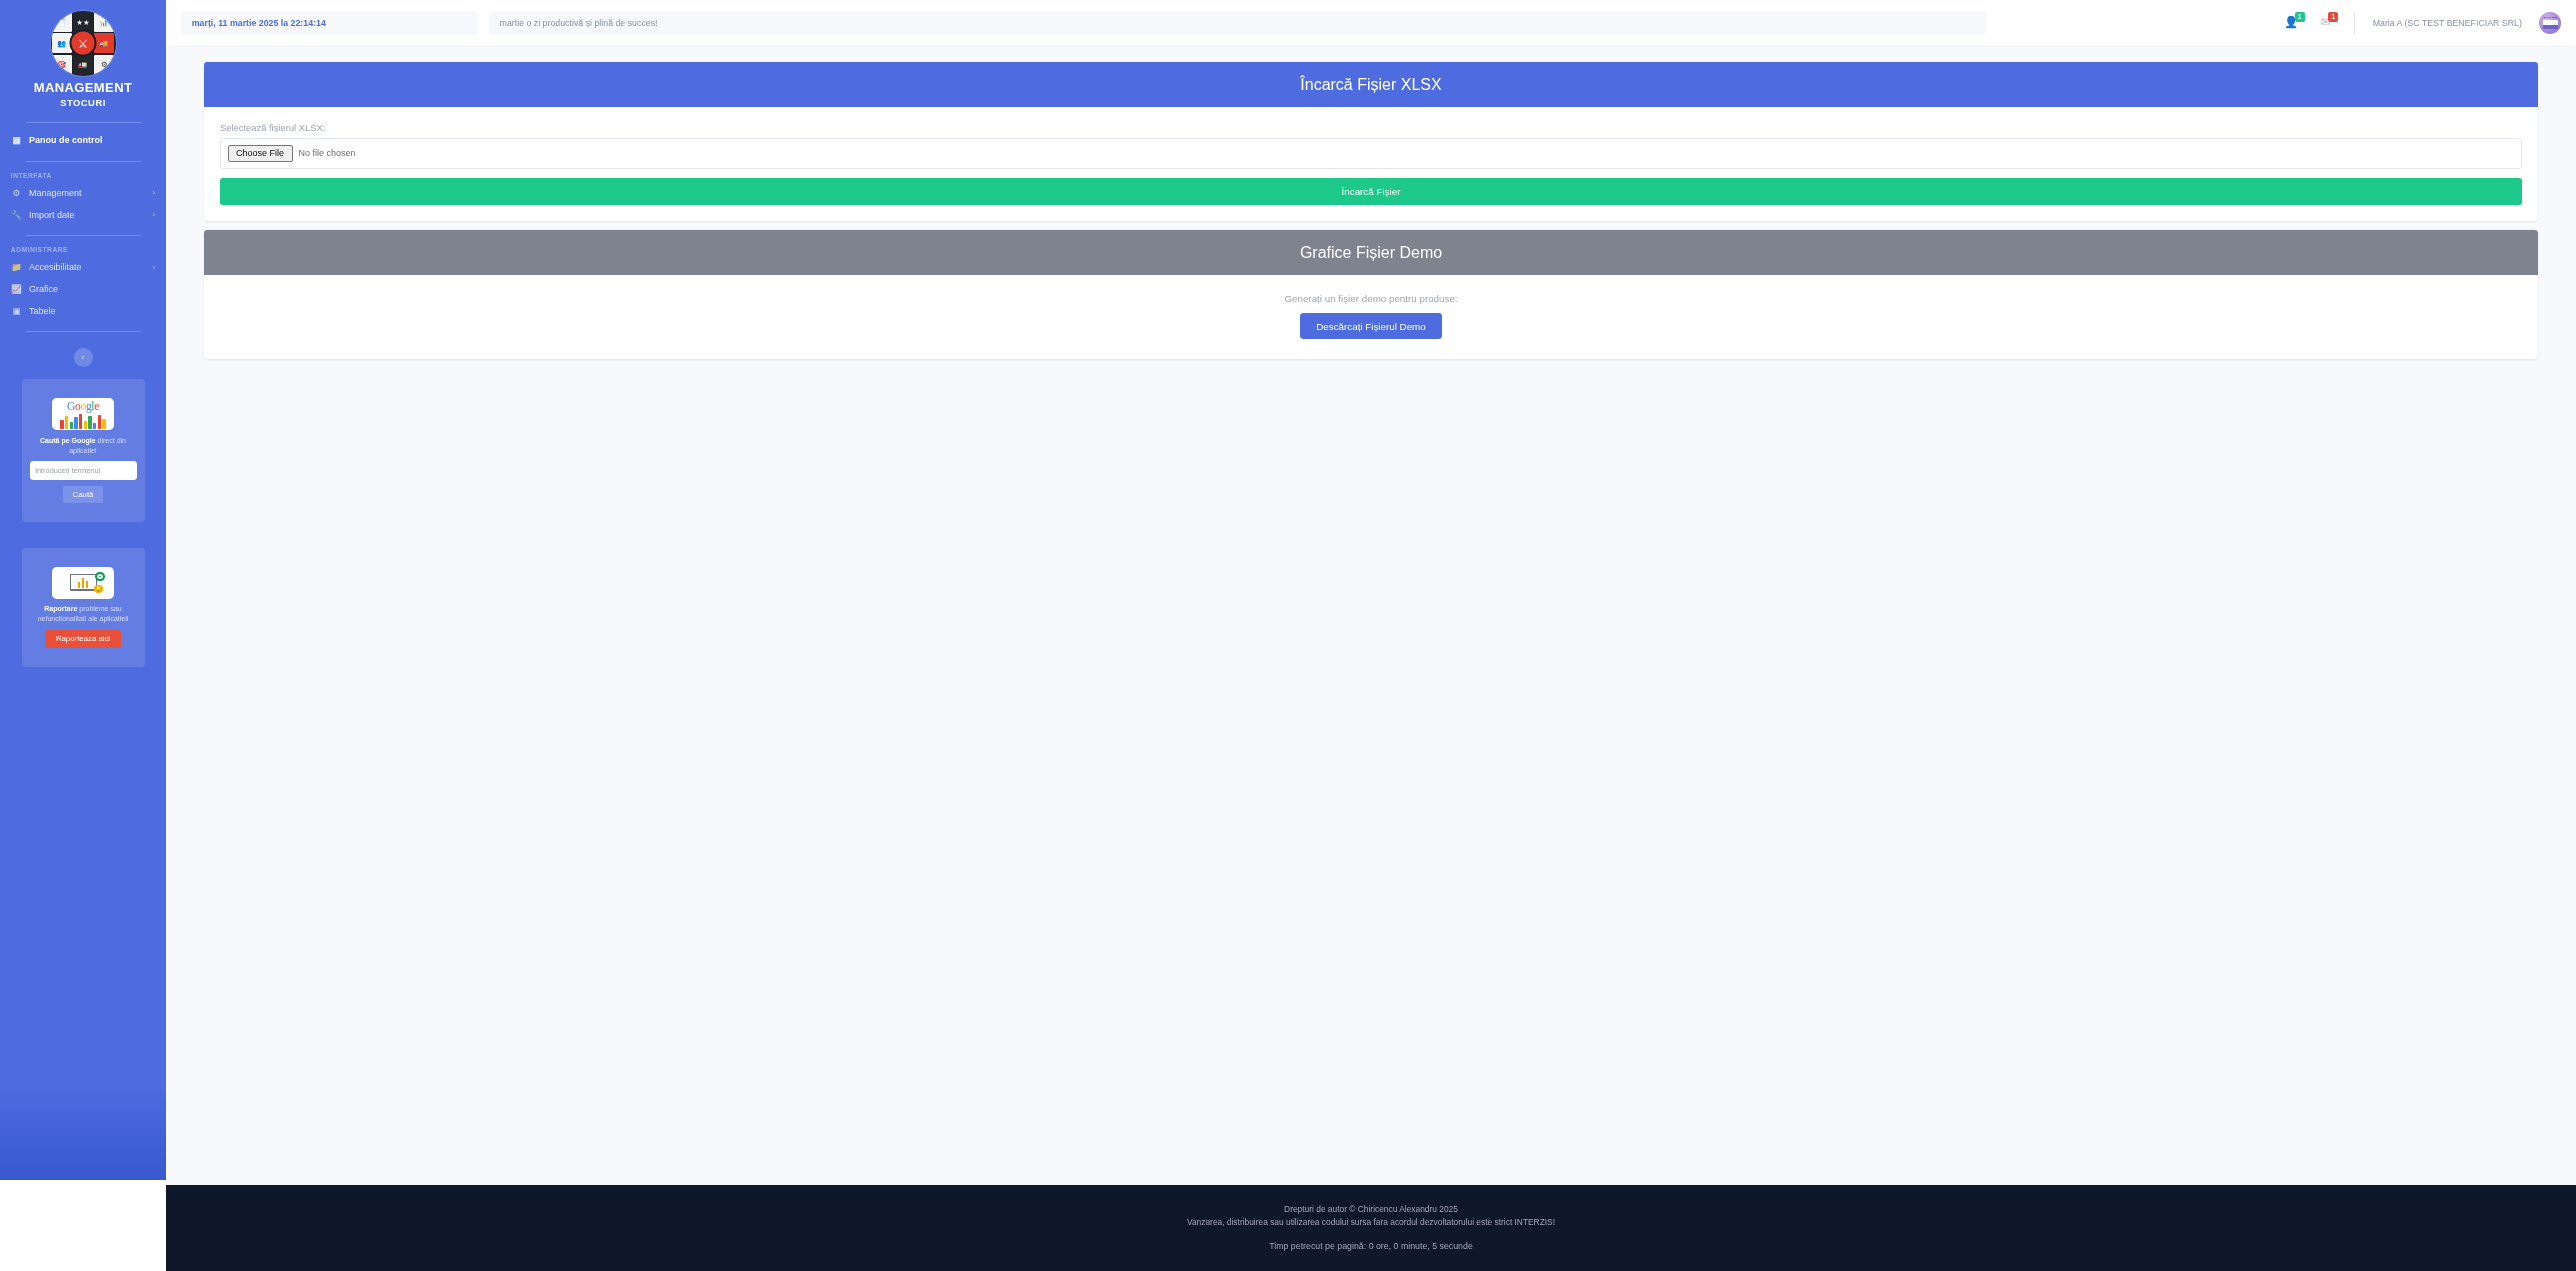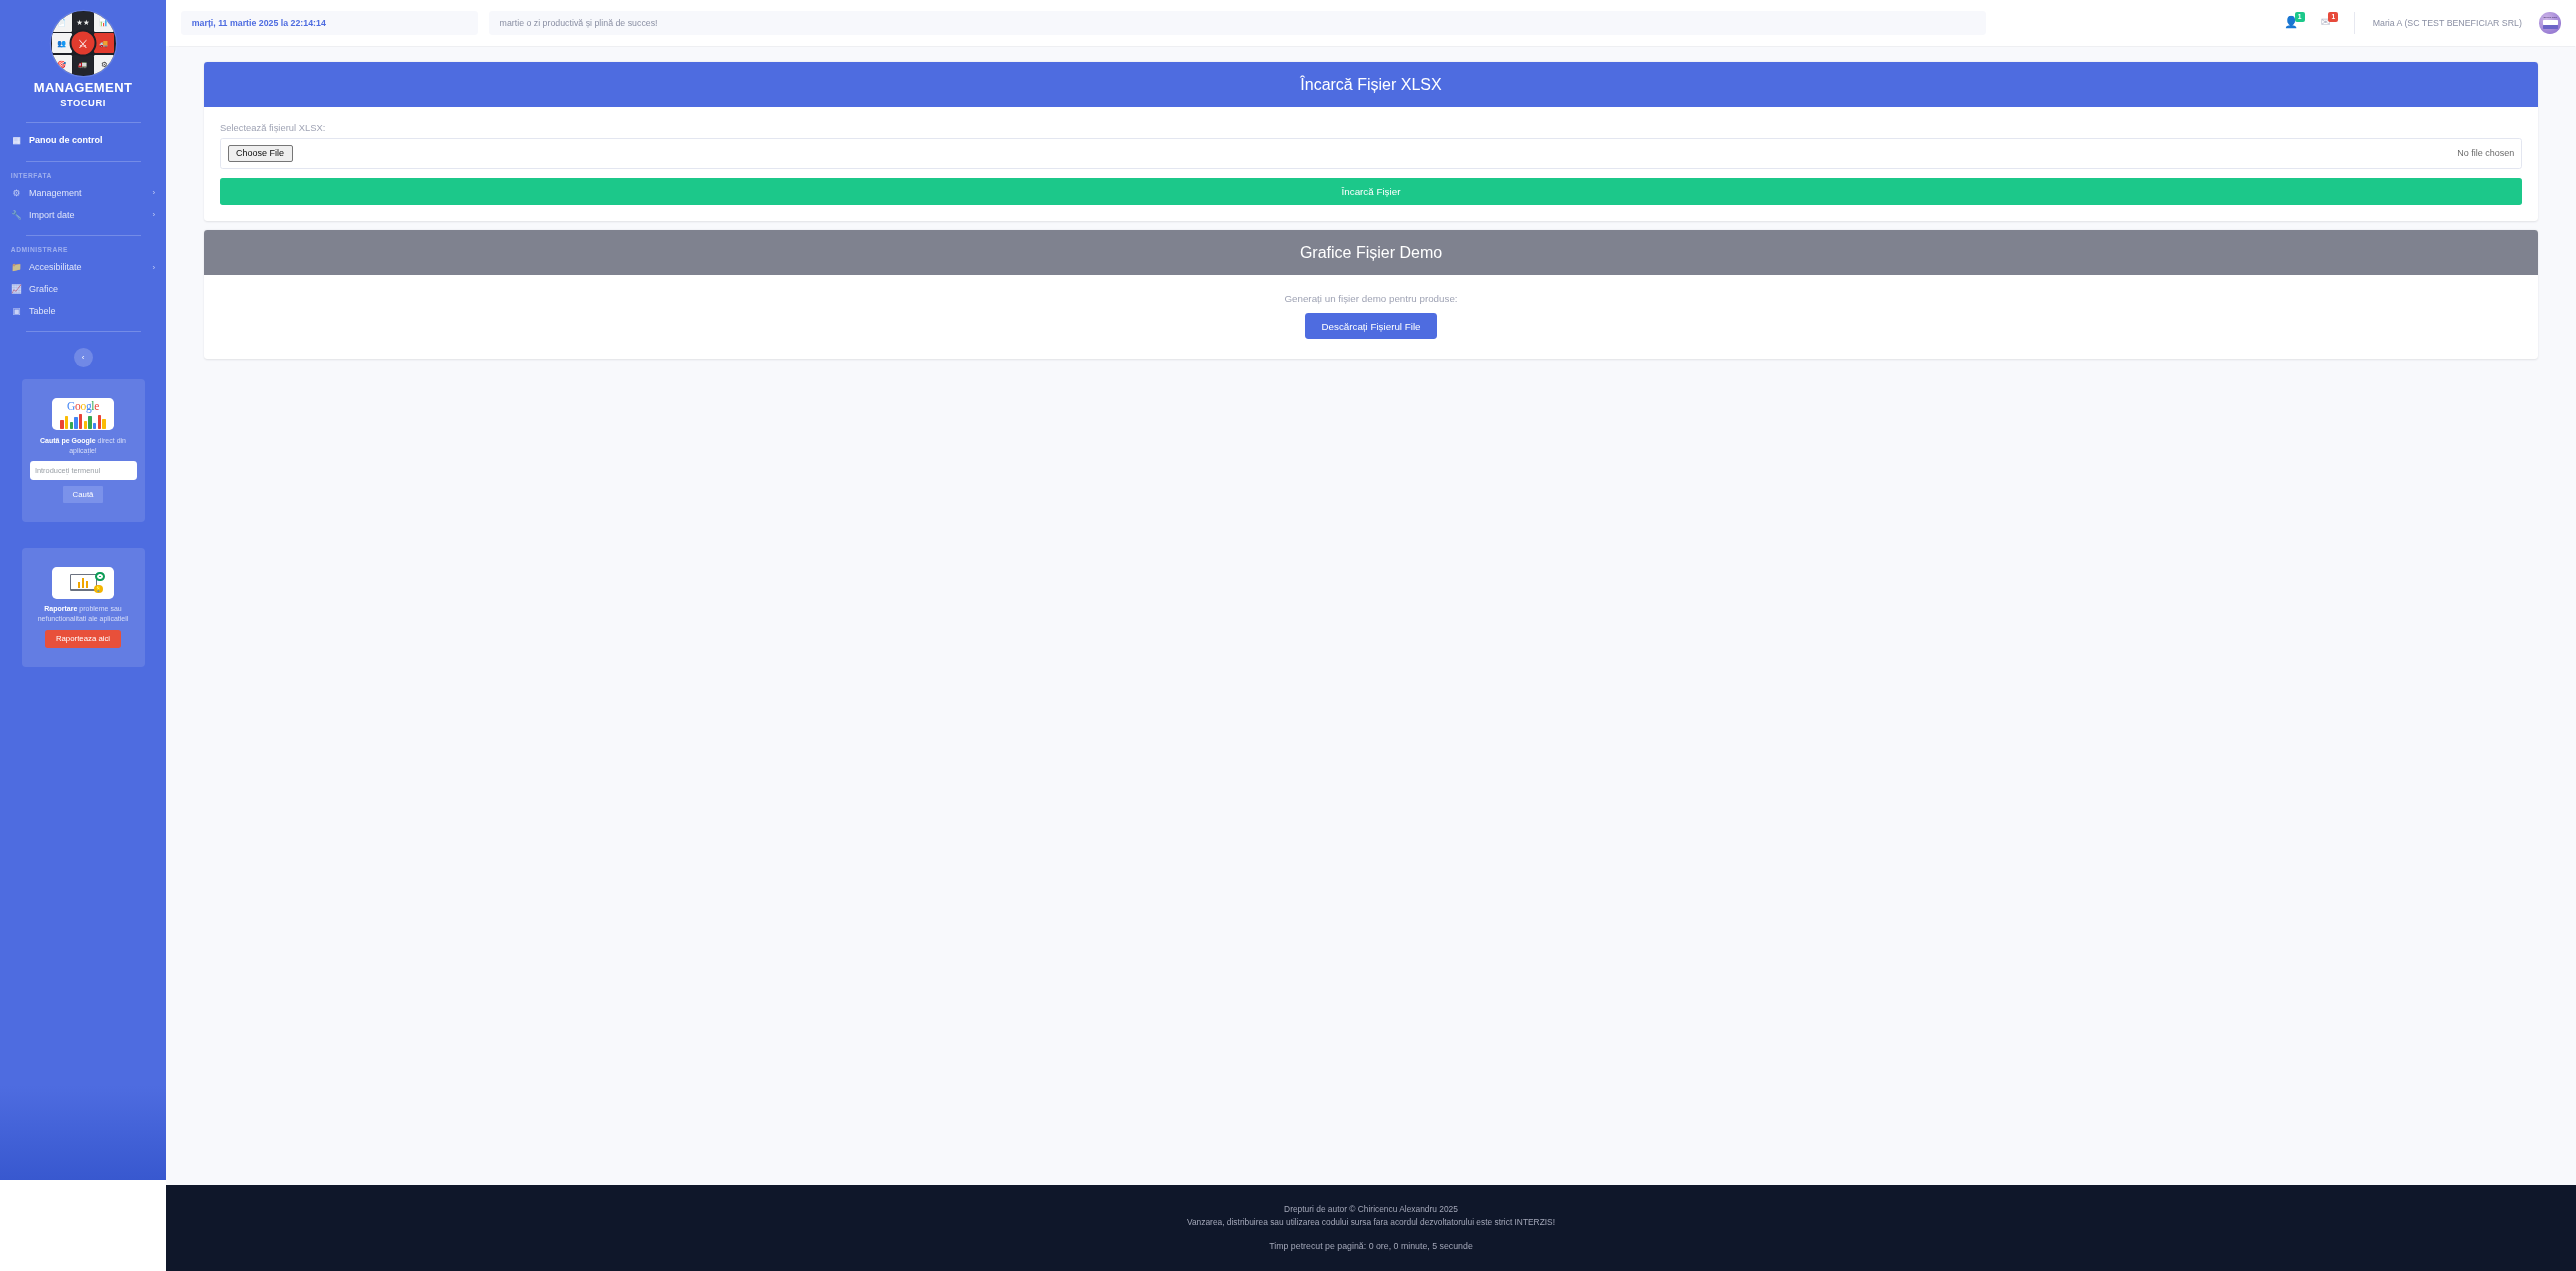--- a/index.html
+++ b/index.html
@@ -155,21 +155,21 @@
   .card-head {
     padding: 13.5px 10.8px; text-align:center; color:#fff;
     font-size:16px; font-weight:normal;
   }
   .card-head.blue { background:#4e6ce0; }
   .card-head.gray { background:#7f828f; }
   .card-body { padding: 15px 16px 16px; }
   .field-label { color:#9fa3b4; font-size:9.4px; margin-bottom:5.4px; }
   .file-row {
     width:100%; border:0.7px solid #e3e6f0; border-radius:2.7px;
-    padding: 5.4px 6.7px; background:#fff; display:flex; align-items:center; gap:6px;justify-content:space-between;
+    padding: 5.4px 6.7px; background:#fff; display:flex; align-items:center; gap:6px;
   }
   .choose-file-btn {
     border:0.7px solid #767676; border-radius:2px; background:#efefef;
     padding: 2.7px 7.4px; font-size:9px; color:#0b0b0b; cursor:pointer;
     font-family:"Liberation Sans", sans-serif;
   }
   .file-status { color:#6b6b6b; font-size:9px; }
   .btn-green {
     margin-top:9.4px; width:100%; background:#1cc88a; color:#fff; border:none;
     border-radius:2.7px; padding: 8px; font-size:9.8px; cursor:pointer;
@@ -346,21 +346,21 @@
             <span class="file-status">No file chosen</span>
           </div>
           <button class="btn-green">Încarcă Fișier</button>
         </div>
       </div>
 
       <div class="card">
         <div class="card-head gray">Grafice Fișier Demo</div>
         <div class="demo-body">
           <div class="demo-text">Generați un fișier demo pentru produse:</div>
-          <button class="btn-blue">Descărcați Fișierul File</button>
+          <button class="btn-blue">Descărcați Fișierul Demo</button>
         </div>
       </div>
 
     </div>
 
     <div class="footer">
       <div class="footer-line">Drepturi de autor © Chiricencu Alexandru 2025</div>
       <div class="footer-line">Vanzarea, distribuirea sau utilizarea codului sursa fara acordul dezvoltatorului este strict INTERZIS!</div>
       <div class="footer-time">Timp petrecut pe pagină: 0 ore, 0 minute, 5 secunde</div>
     </div>

